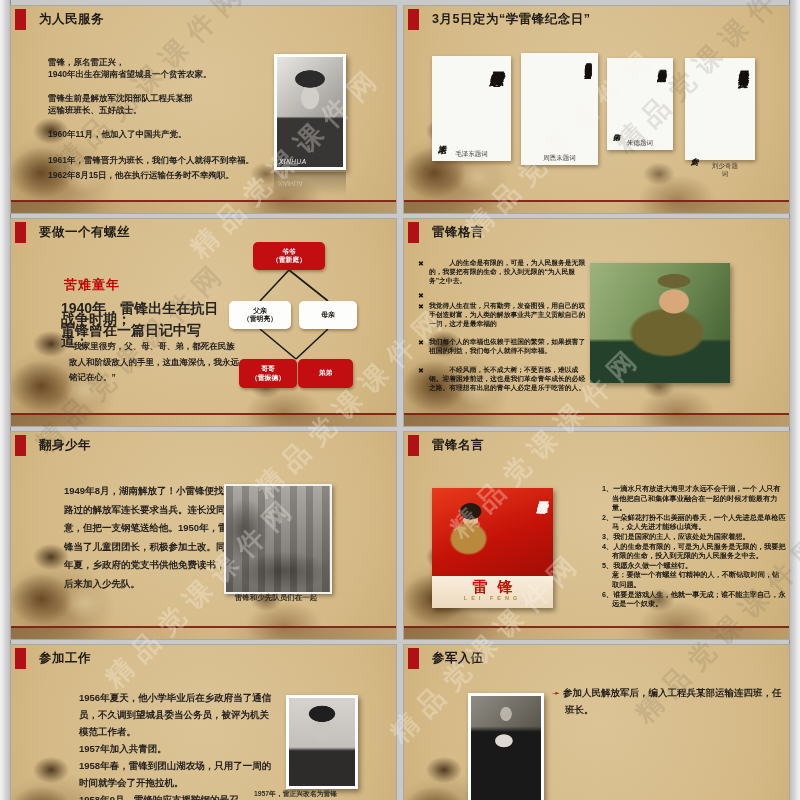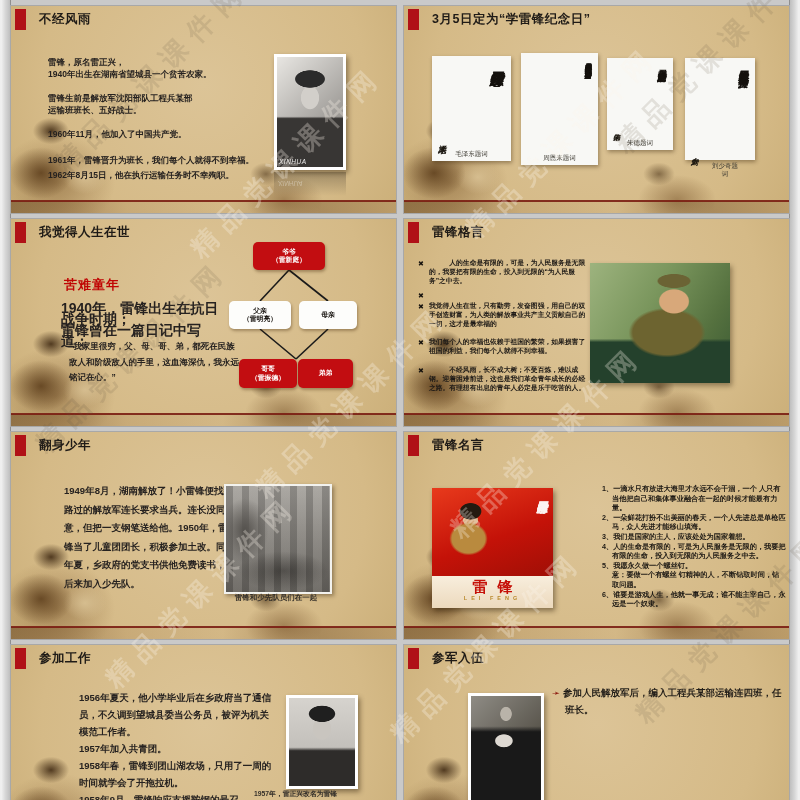--- a/index.html
+++ b/index.html
@@ -182,21 +182,21 @@
 <div class="side-strip left"></div>
 <div class="side-strip right"></div>
 
 <div class="slide s1">
   <div class="decor-a"></div>
   <div class="decor-b"></div>
   <div class="bottom-strip"></div>
   <div class="bottom-line"></div>
   <div class="slide-header">
     <div class="hdr-marker"></div>
-    <div class="hdr-title">不经风雨</div>
+    <div class="hdr-title">为人民服务</div>
   </div>
   <div class="z text1 btxt">
     <div>雷锋，原名雷正兴，</div>
     <div>1940年出生在湖南省望城县一个贫苦农家。</div>
     <div class="mt8">雷锋生前是解放军沈阳部队工程兵某部</div>
     <div>运输班班长、五好战士。</div>
     <div class="mt8">1960年11月，他加入了中国共产党。</div>
     <div class="mt14">1961年，雷锋晋升为班长，我们每个人就得不到幸福。</div>
     <div class="mt3">1962年8月15日，他在执行运输任务时不幸殉职。</div>
   </div>
@@ -240,21 +240,21 @@
   </div>
 </div>
 
 <div class="slide s3">
   <div class="decor-a"></div>
   <div class="decor-b"></div>
   <div class="bottom-strip"></div>
   <div class="bottom-line"></div>
   <div class="slide-header">
     <div class="hdr-marker"></div>
-    <div class="hdr-title">我觉得人生在世</div>
+    <div class="hdr-title">要做一个有螺丝</div>
   </div>
   <div class="z heading">苦难童年</div>
   <div class="z body3 btxt">1940年，雷锋出生在抗日战争时期；
 雷锋曾在一篇日记中写道：</div>
   <div class="z quote3 btxt">“我家里很穷，父、母、哥、弟，都死在民族敌人和阶级敌人的手里，这血海深仇，我永远铭记在心。”</div>
   <div class="z tree">
     <svg width="150" height="158">
       <line x1="68" y1="33" x2="39" y2="64" stroke="#1a1a1a" stroke-width="1.6"></line>
       <line x1="68" y1="33" x2="107" y2="64" stroke="#1a1a1a" stroke-width="1.6"></line>
       <line x1="39" y1="92" x2="75" y2="122" stroke="#1a1a1a" stroke-width="1.6"></line>

